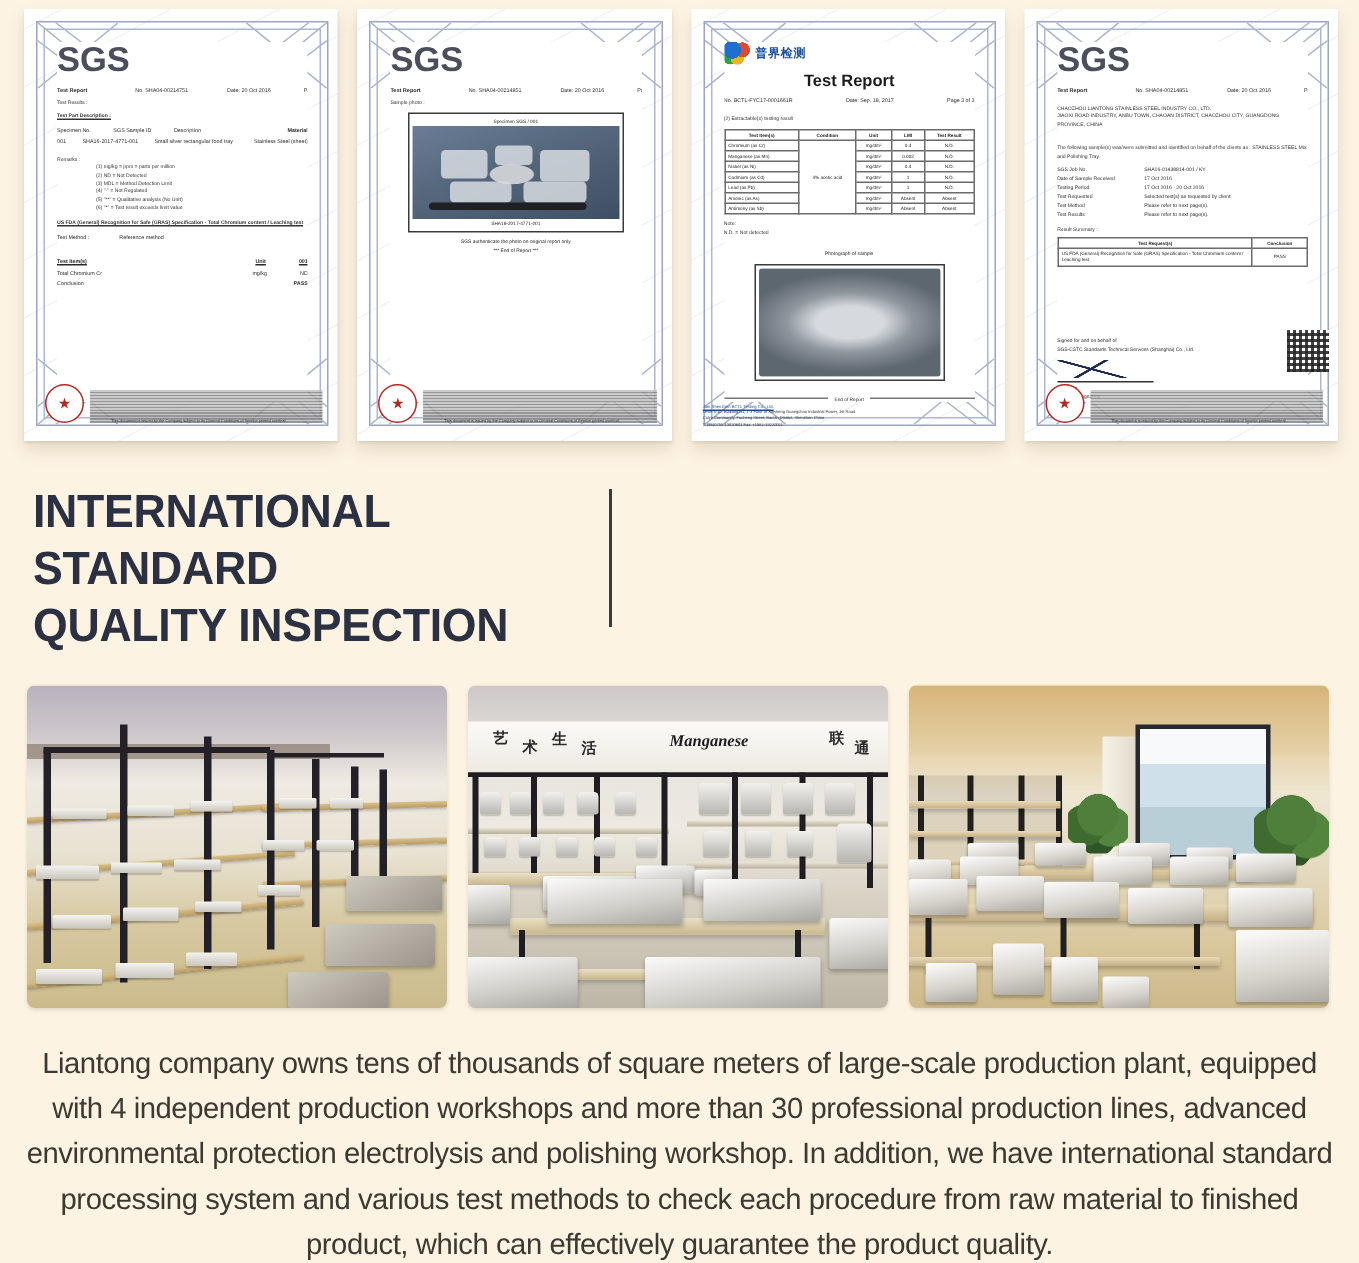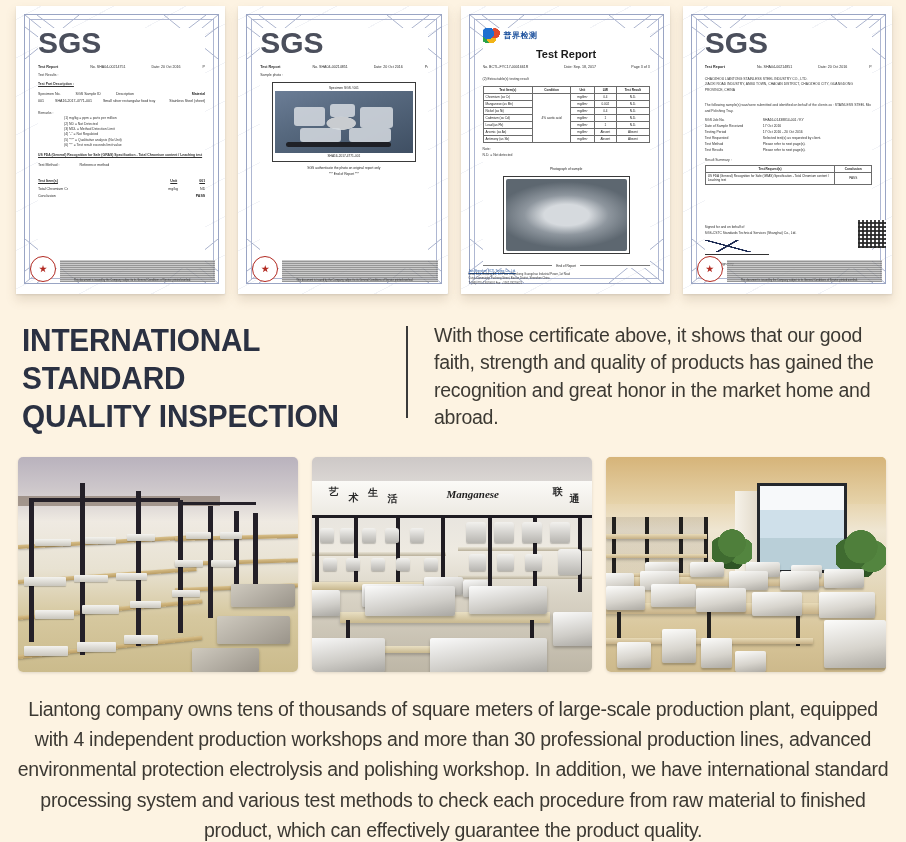--- a/index.html
+++ b/index.html
@@ -71,21 +71,21 @@
     inset: 22px 20px 26px 22px;
     background: #fff;
     display: flex;
     flex-direction: column;
   }
 
   
   .sgs-logo {
     font-family: "Liberation Sans", sans-serif;
     font-weight: 700;
-    font-size: 30px;
+    font-size: 23px;
     letter-spacing: 0px;
     color: #4b4f5c;
     line-height: 1;
     margin-bottom: 7px;
   }
   .brand-cn {
     display: flex;
     align-items: center;
     gap: 4px;
     margin-bottom: 4px;
@@ -839,21 +839,20 @@
   </div>
 
 </div>
 
 <div class="headline-block">
   <div class="headline">
     <div>INTERNATIONAL STANDARD</div>
     <div>QUALITY INSPECTION</div>
   </div>
   <div class="v-divider"></div>
-  <div class="lead-para">With those certificate above, it shows that our good faith, strength and quality of products has gained the recognition and great honor in the market home and abroad.</div>
 </div>
 
 <div class="photos-row">
 
   <div class="photo">
     <div class="photo-inner p1">
       <span class="wallpanel"></span>
 
       <span class="shelf" style="left:0%;  top:41%; width:62%; transform:rotate(-3.2deg); transform-origin:left center;"></span>
       <span class="shelf" style="left:0%;  top:57%; width:64%; transform:rotate(-4.2deg); transform-origin:left center;"></span>

